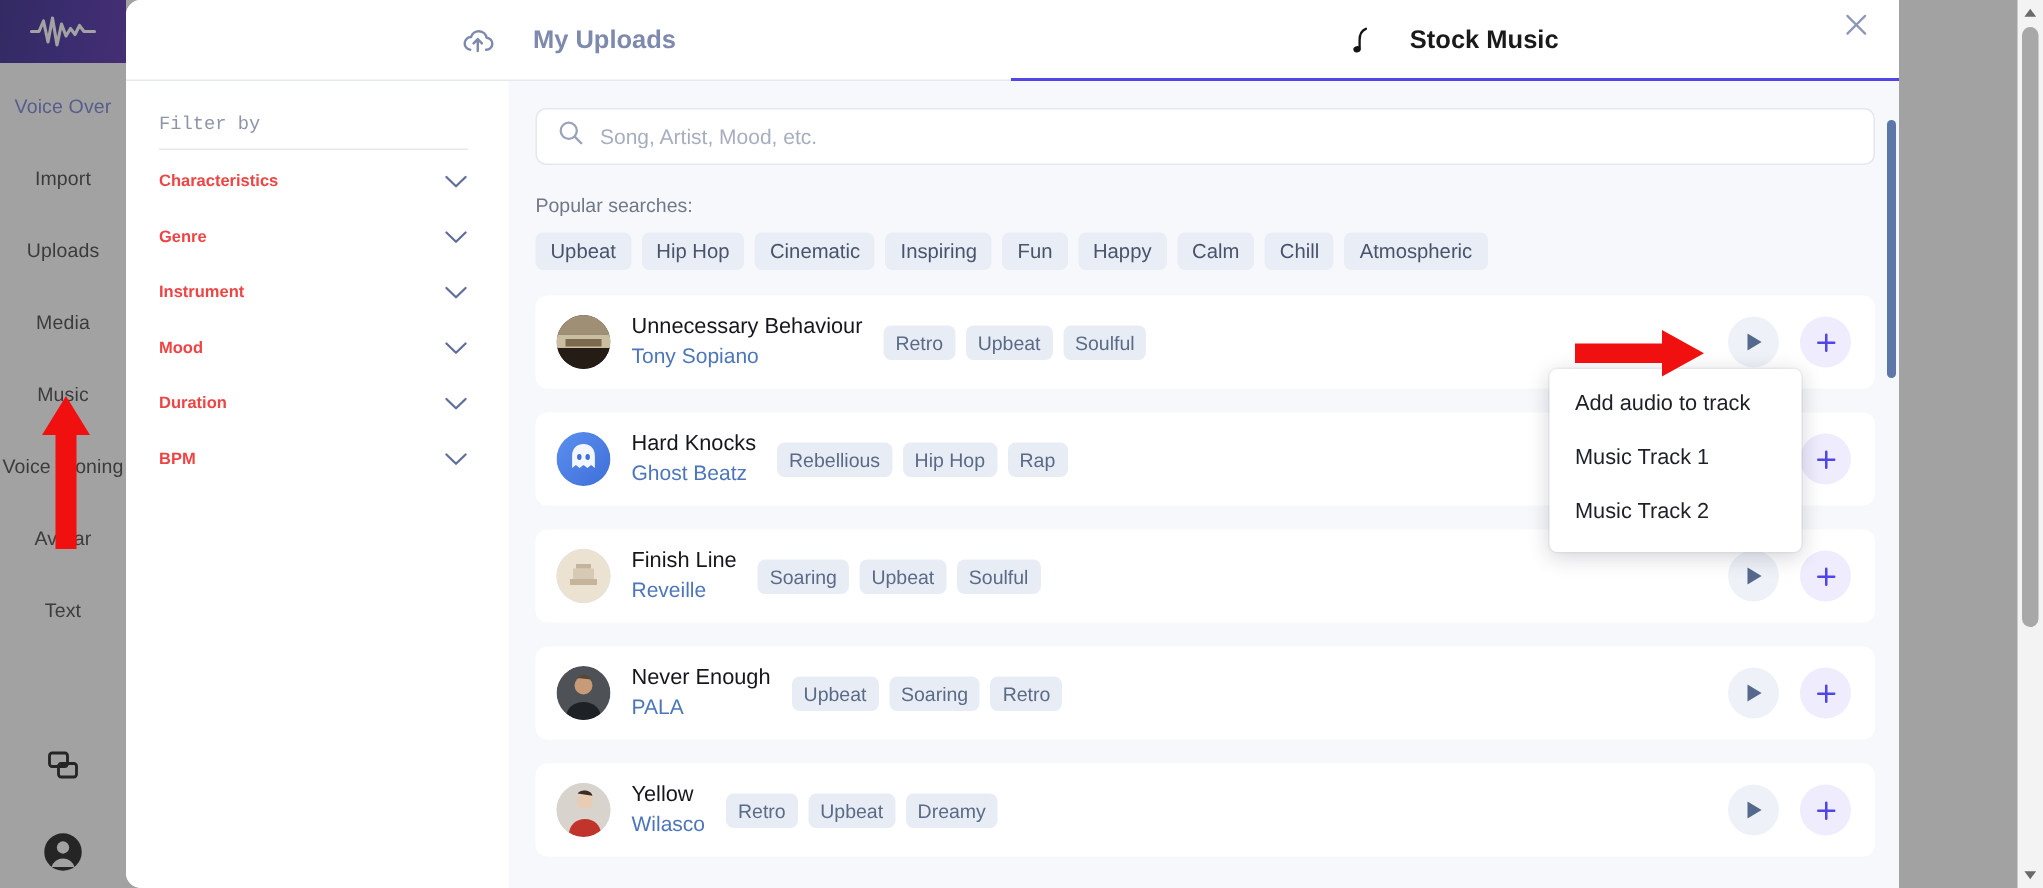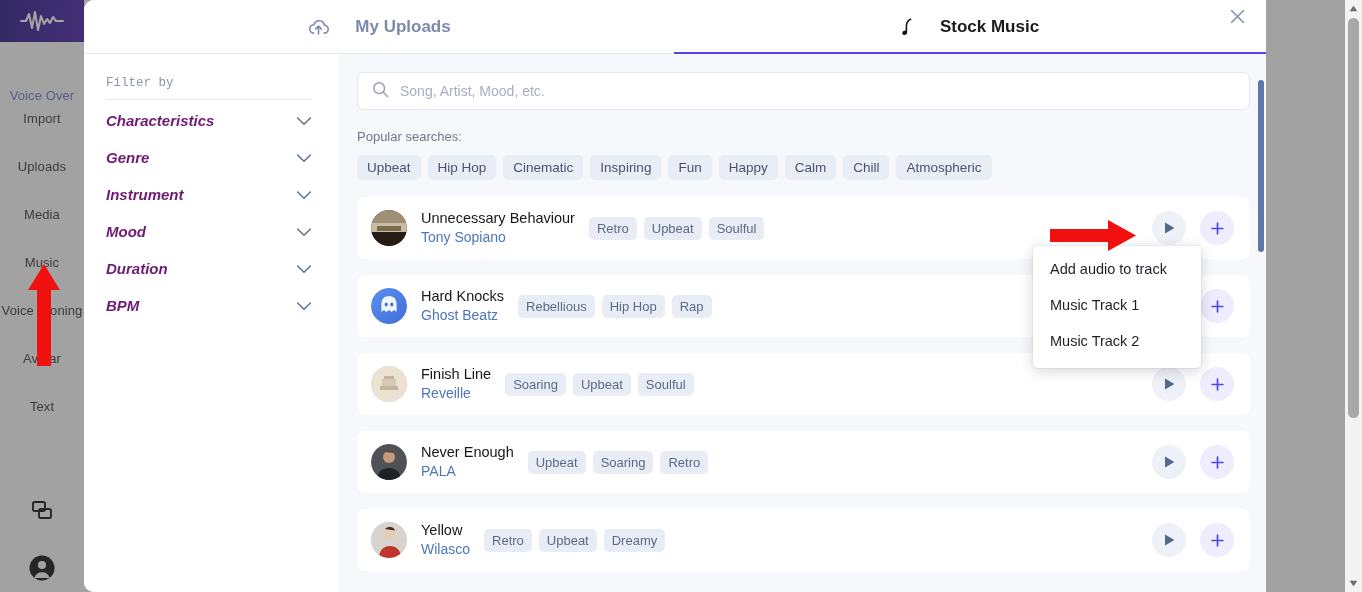--- a/index.html
+++ b/index.html
@@ -23,21 +23,21 @@
     background:linear-gradient(100deg,#2a1a86 0%,#3a1f9e 55%,#4e22a8 100%);
     display:flex; align-items:center; justify-content:center;
   }
   .bg-logo svg { display:block; }
 
   .bg-navitem {
     position:absolute; left:0; width:84px; text-align:center;
     font-size:13px; color:#3b3b3b; letter-spacing:.1px;
     white-space:nowrap;
   }
-  .bg-navitem.active { color:#6f7bd6;margin-top:25px; }
+  .bg-navitem.active { color:#6f7bd6; }
 
   .bg-bottom-icon {
     position:absolute; left:0; width:84px; display:flex;
     align-items:center; justify-content:center; color:#111;
   }
 
   
   .bg-right { position:absolute; left:1276px; top:0; width:86px; height:592px; background:#fff; }
 
   
@@ -81,21 +81,21 @@
   
   .filter-col {
     width:255px; padding:22px 27px 0 22px; background:#fff; flex:none;
   }
   .filter-by { font-size:12.5px; color:#8d95a8; margin-bottom:9px;font-family:Liberation Mono, monospace; }
   .filter-rule { height:1px; background:#e6e8ef; margin-bottom:2px; }
   .filter-row {
     display:flex; align-items:center; justify-content:space-between;
     height:37px; cursor:pointer;
   }
-  .filter-label { font-size:15px; font-weight:bold; color:#701a75;font-style:italic; }
+  .filter-label { font-size:11px; font-weight:bold; color:#ef4444; }
   .chev { color:#5f6f9a; display:flex; }
 
   
   .content-col {
     position:relative; flex:1; background:#f7f8fb;
     padding:18px 16px 0 18px;
   }
 
   .search-box {
     height:38px; background:#fff; border:1px solid #e4e7ef; border-radius:7px;

